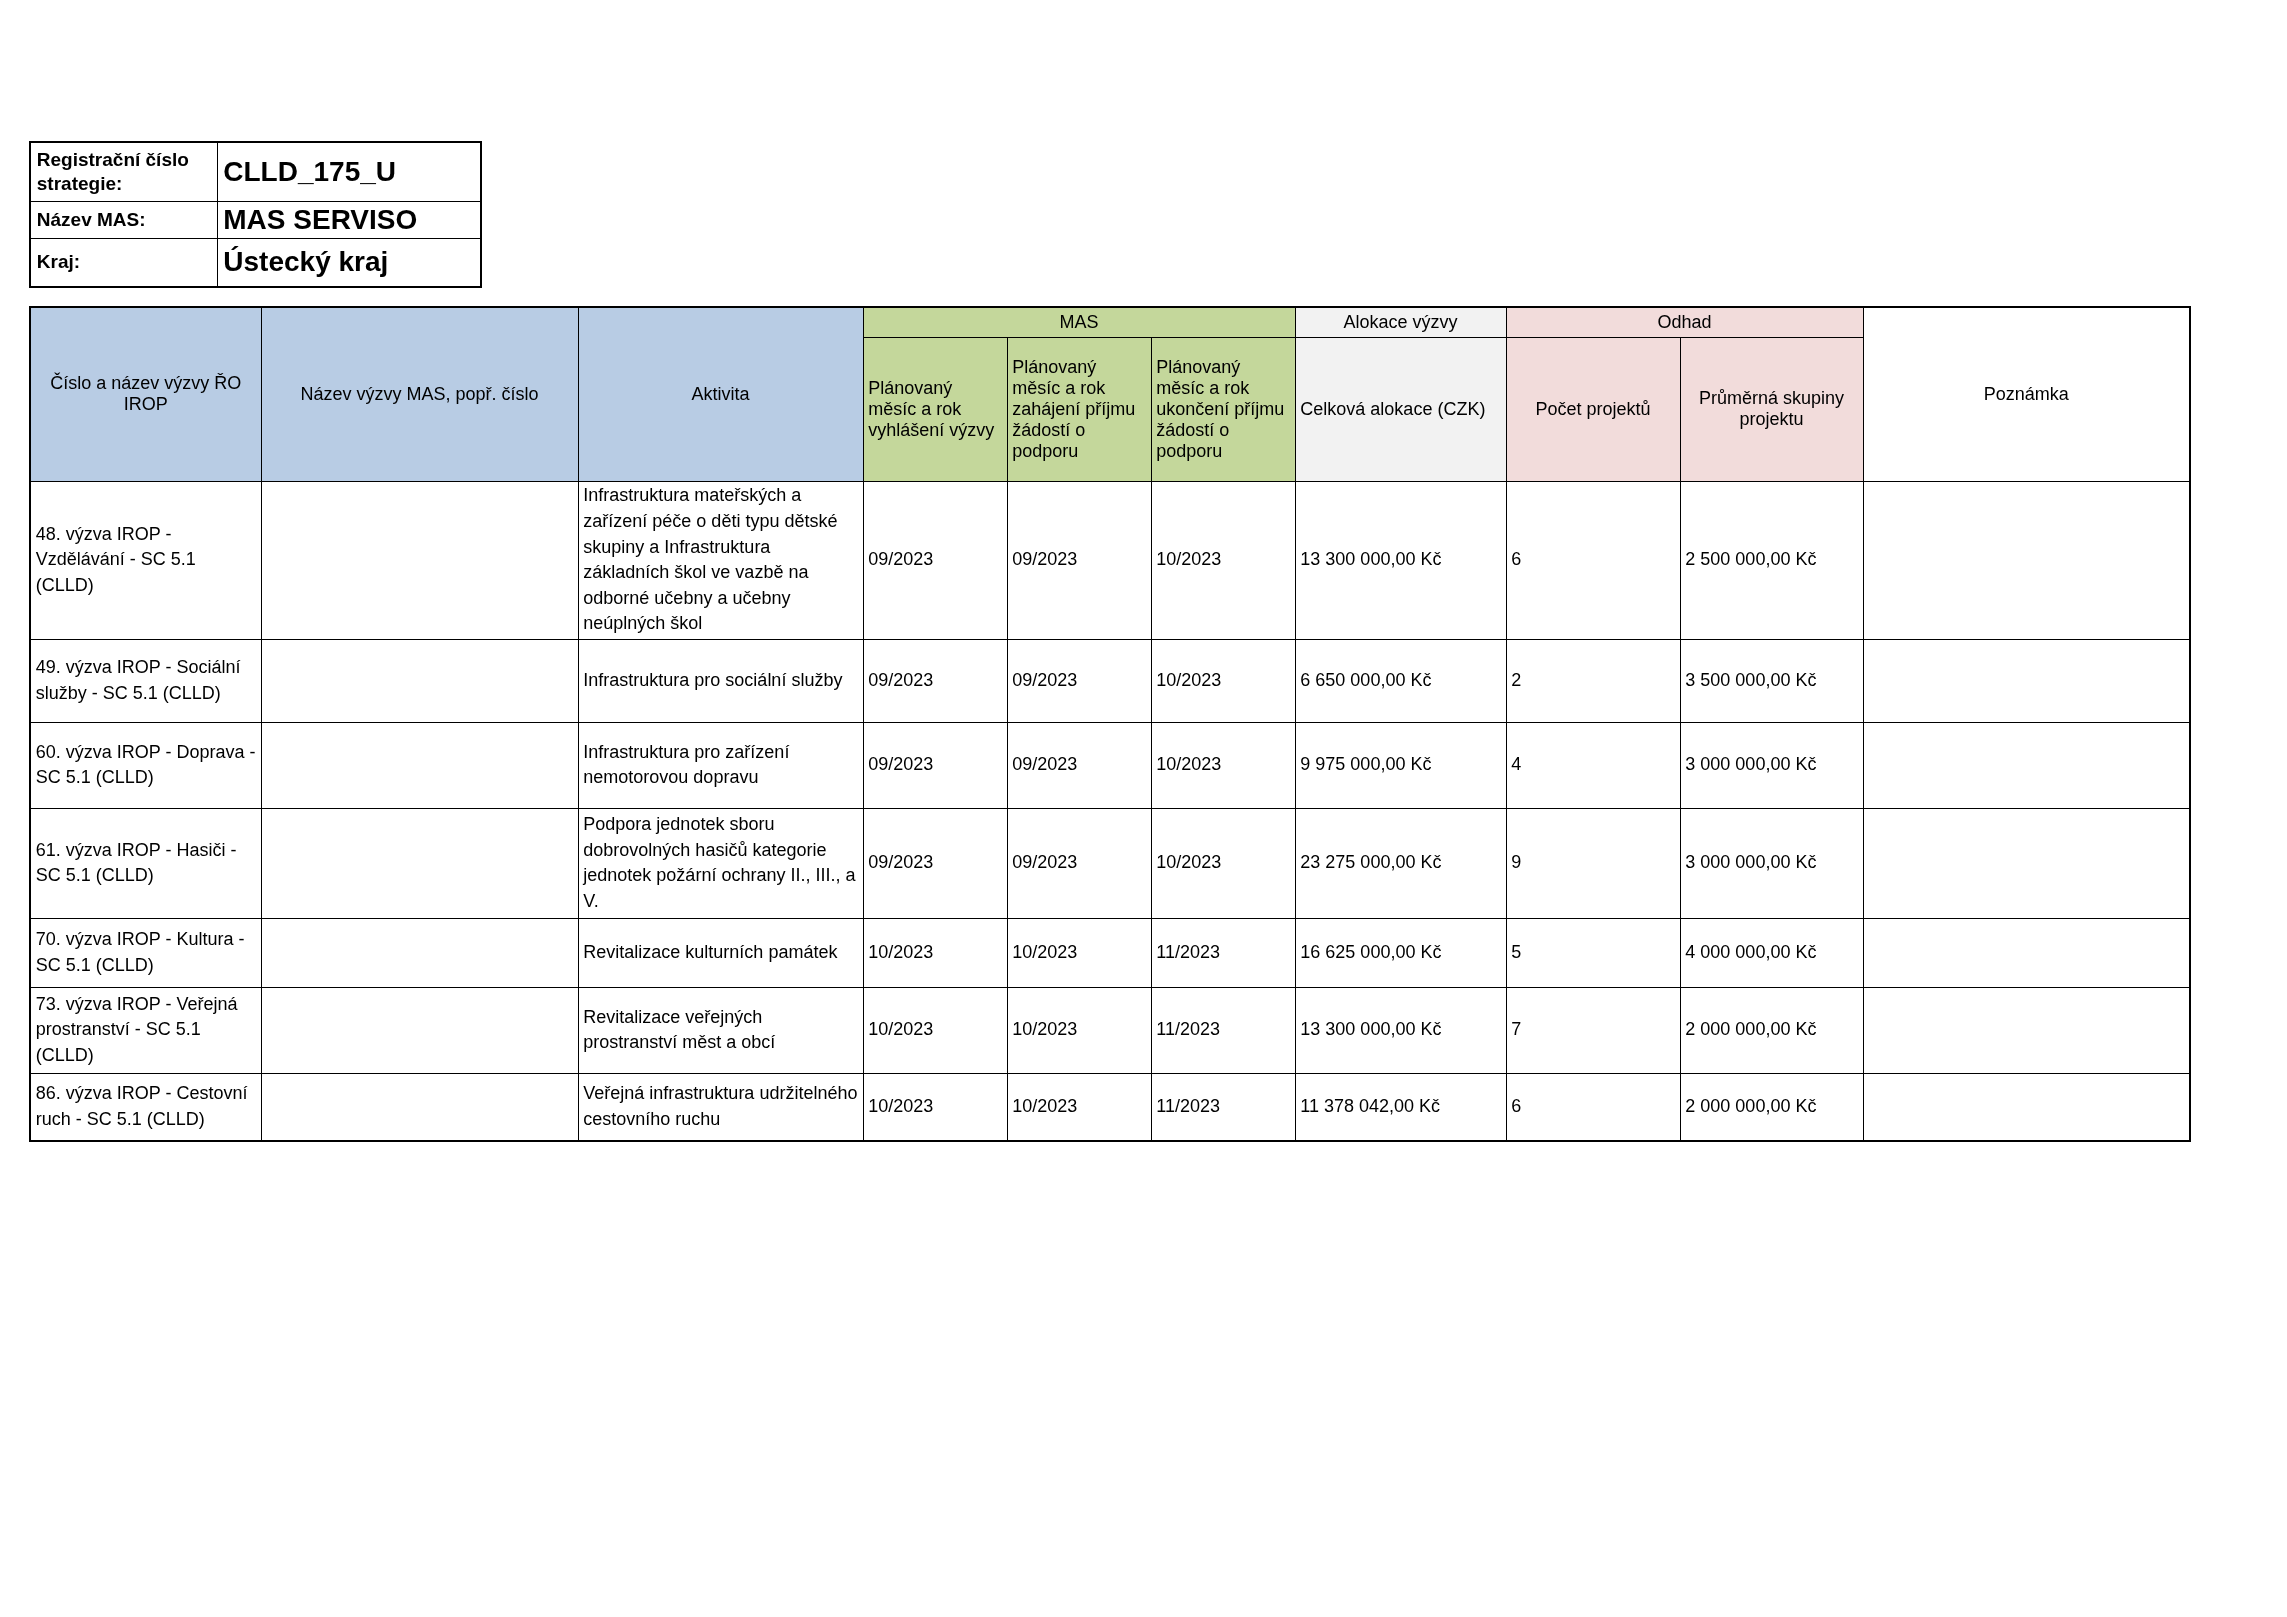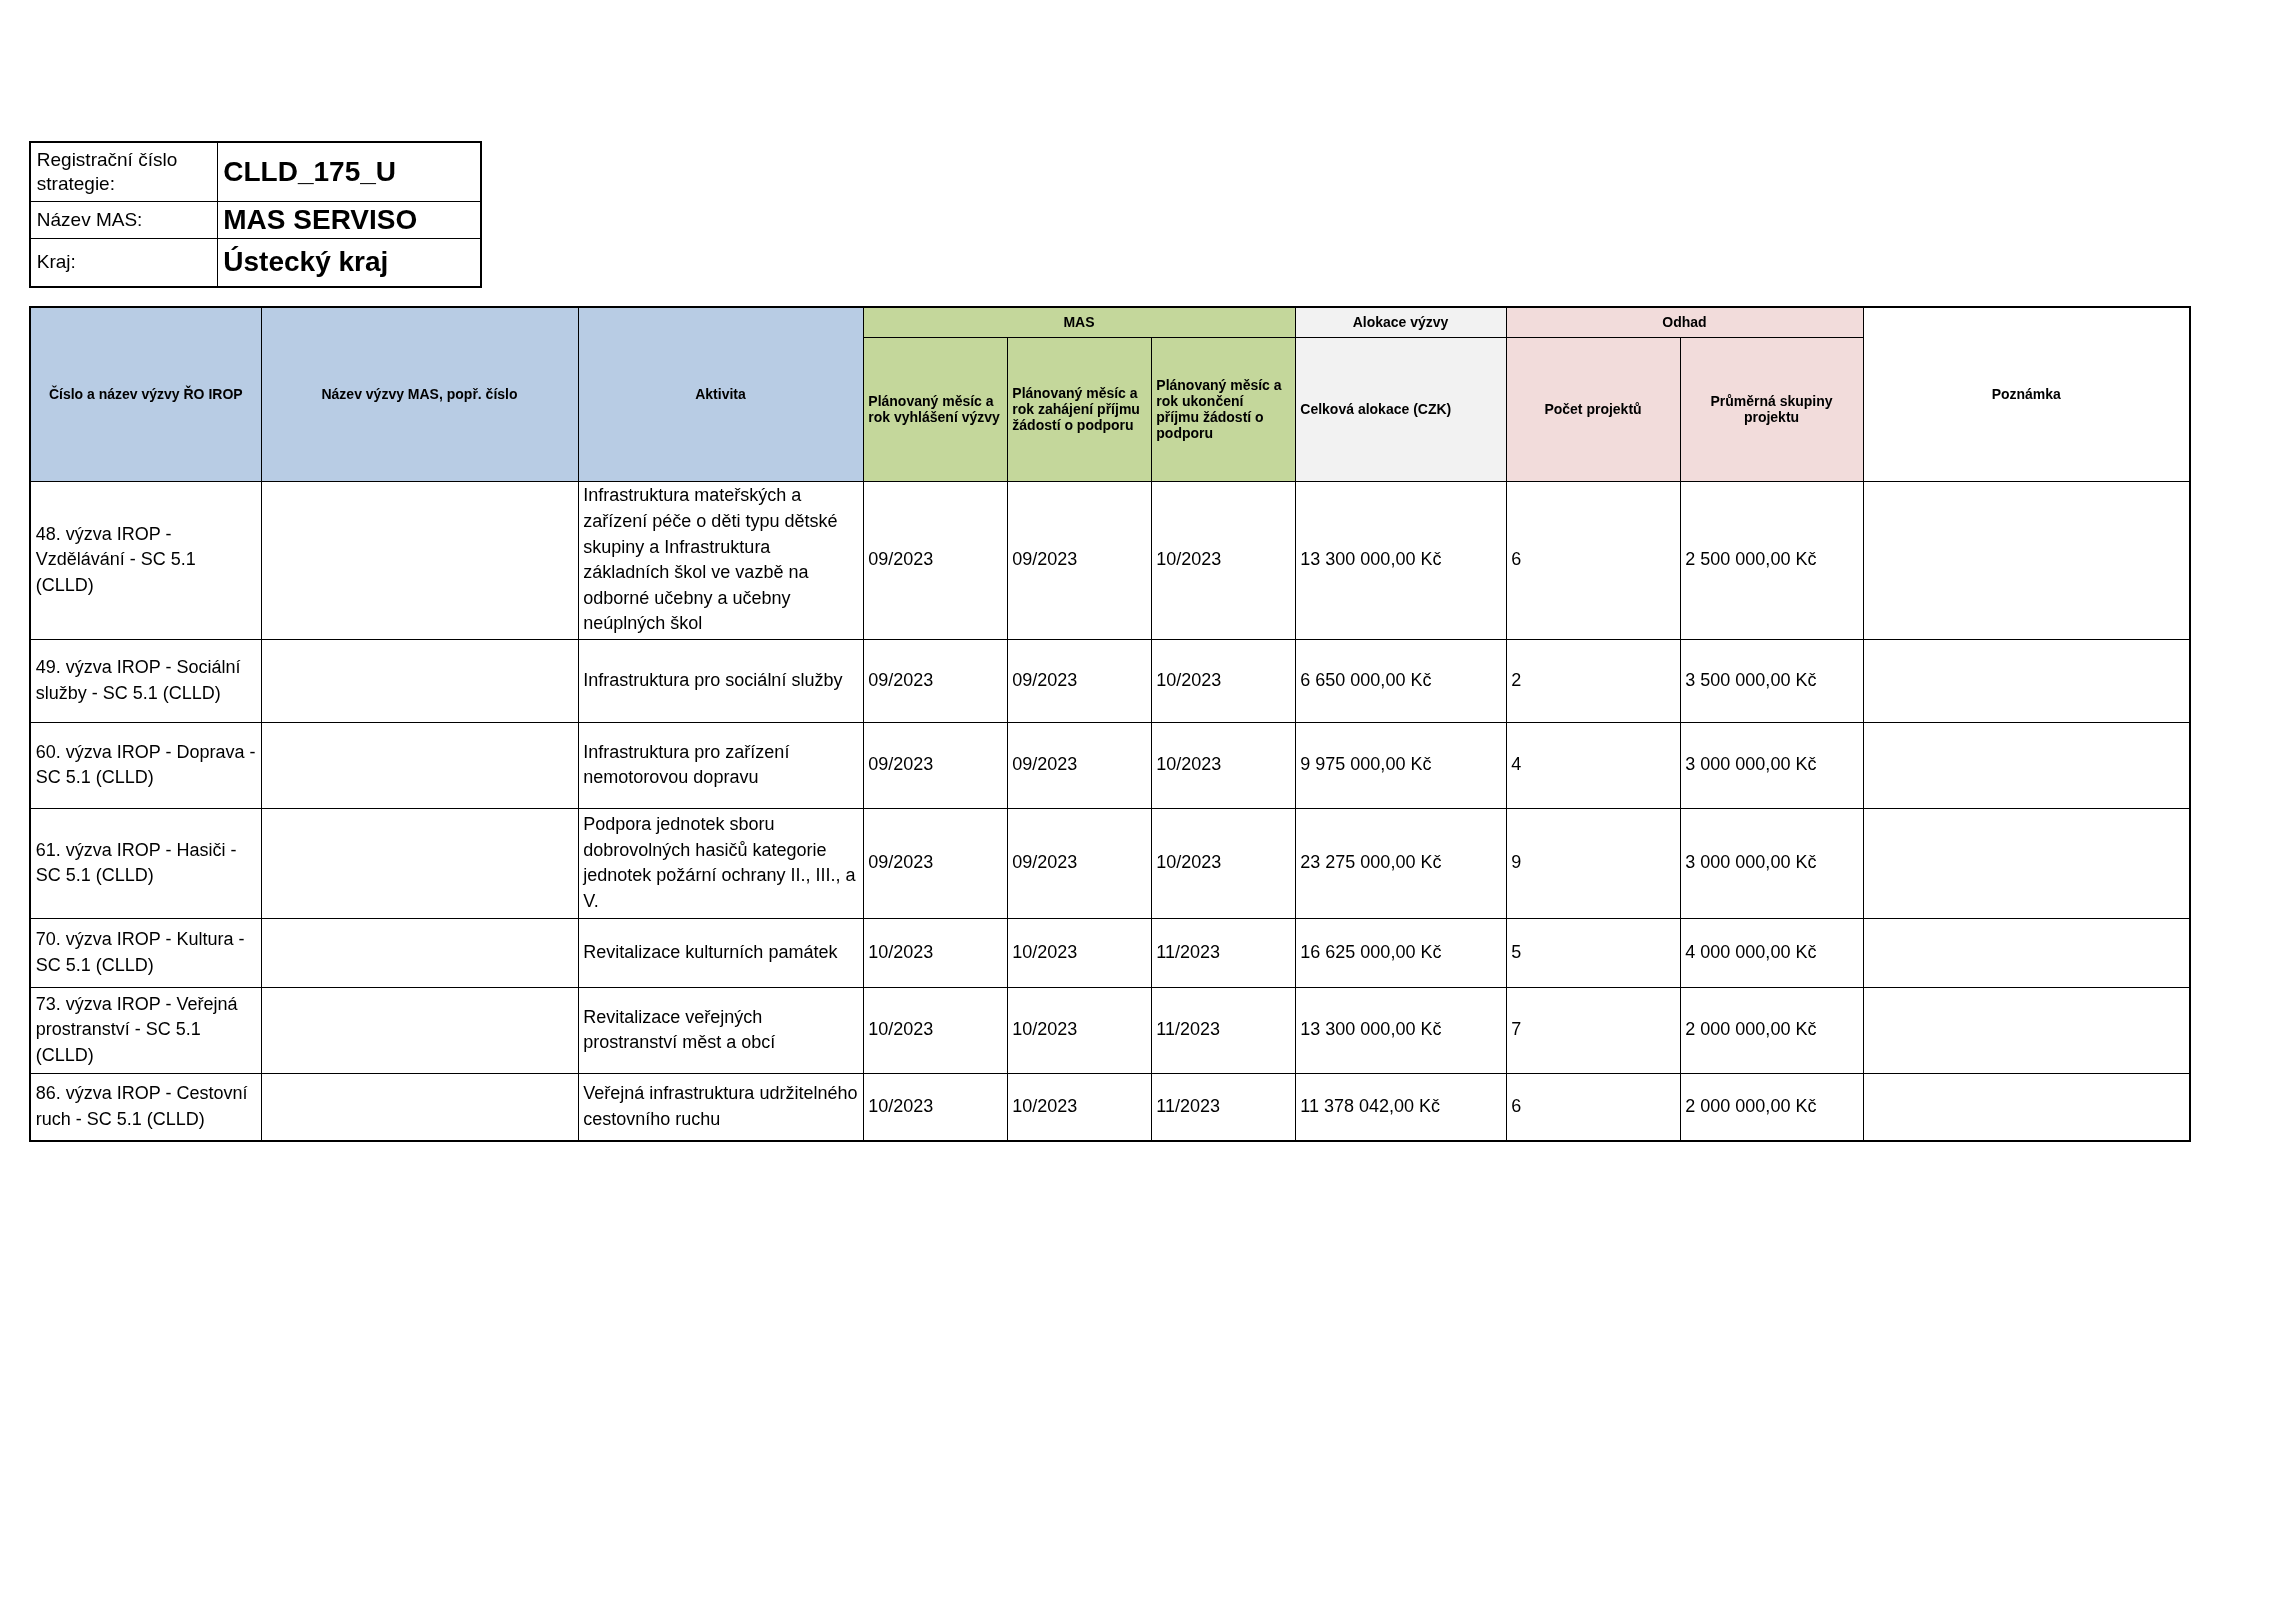--- a/index.html
+++ b/index.html
@@ -5,30 +5,30 @@
   html,body{margin:0;padding:0;background:#ffffff;}
   body{
     width:2287px;height:1618px;position:relative;overflow:hidden;
     font-family:"Liberation Sans", sans-serif;color:#000;
   }
   table{border-collapse:collapse;table-layout:fixed;}
 
   
   .info{position:absolute;left:29px;top:141px;width:452px;border:2.9px solid #000;}
   .info td{border:1.9px solid #000;vertical-align:middle;padding:1.9px 5.8px;overflow:hidden;}
-  .info .lbl{font-size:19px;font-weight:normal;line-height:1.25;}
+  .info .lbl{font-size:19px;font-weight:bold;line-height:1.25;}
   .info .val{font-size:28px;font-weight:bold;}
   .info tr.r0{height:59px;}
   .info tr.r1{height:37px;}
   .info tr.r2{height:49px;}
 
   
   .main{position:absolute;left:29px;top:306px;width:2160px;border:2.9px solid #000;}
   .main th,.main td{border:1.9px solid #000;overflow:hidden;}
-  .main th{font-size:14px;font-weight:bold;padding:1.9px 4.8px;}
+  .main th{font-size:18px;font-weight:normal;padding:1.9px 4.8px;}
   .main td{font-size:18px;font-weight:normal;padding:1.9px 4.8px;vertical-align:middle;line-height:1.42;}
   .grp{height:25px;text-align:center;vertical-align:middle;padding:0 3.8px;}
   .sub{height:139px;vertical-align:middle;}
   .c-blue{background:#b8cce4;}
   .c-green{background:#c4d79b;}
   .c-gray{background:#f2f2f2;}
   .c-pink{background:#f2dcdb;}
   .hc{text-align:center;vertical-align:middle;}
   .hl{text-align:left;vertical-align:middle;}
   .reg{font-weight:normal;}

